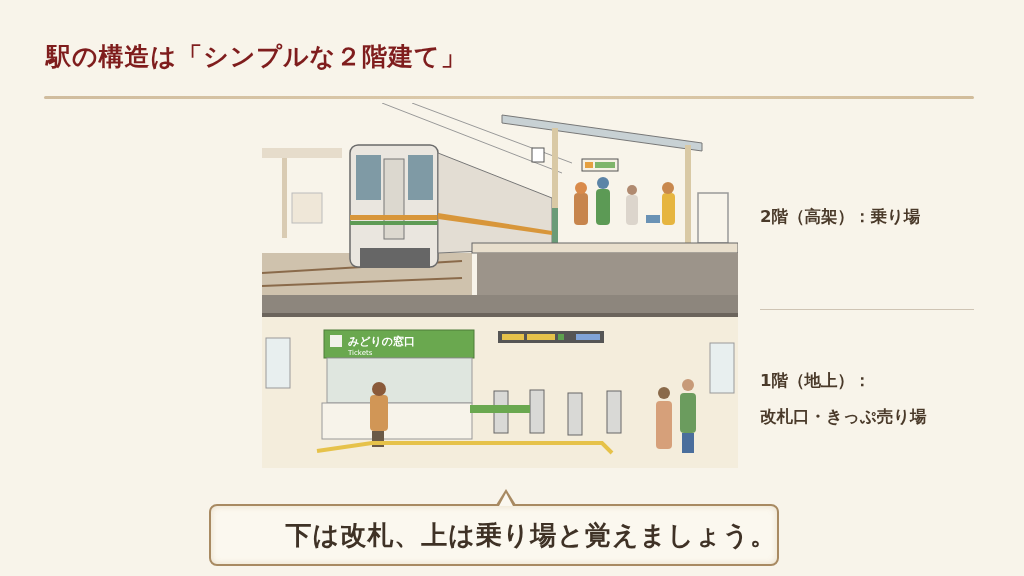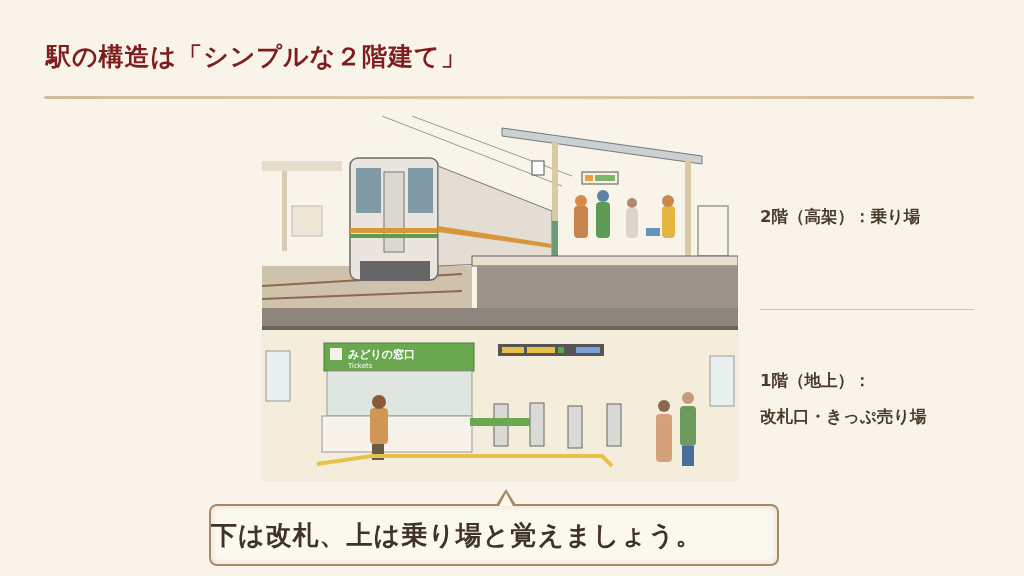--- a/index.html
+++ b/index.html
@@ -1,25 +1,25 @@
 <!DOCTYPE html>
 <html><head>
 <meta charset="utf-8">
 <style>
   html,body{margin:0;padding:0;}
   body{width:1024px;height:576px;overflow:hidden;background:#f8f4ea;font-family:"DejaVu Sans",sans-serif;position:relative;color:#4a3a2a;}
   .title{position:absolute;left:46px;top:40px;font-size:25px;font-weight:bold;color:#7f1d1d;letter-spacing:1px;}
   .title-rule{position:absolute;left:44px;top:96px;width:930px;height:3px;background:linear-gradient(90deg,#c9b290,#d8c3a0 50%,#cbb38d);border-radius:2px;opacity:.85;}
-  .illus{position:absolute;left:262px;top:116px;width:476px;height:365px;}
+  .illus{position:absolute;left:262px;top:103px;width:476px;height:365px;}
   .upper{position:absolute;left:0;top:0;width:476px;height:210px;}
   .lower{position:absolute;left:0;top:210px;width:476px;height:155px;}
   .label{position:absolute;left:760px;font-size:16.5px;color:#4a3a2a;font-weight:bold;line-height:26px;}
   .side-rule{position:absolute;left:760px;top:309px;width:214px;height:1px;background:#cfc4b4;}
   .callout{position:absolute;left:209px;top:504px;width:566px;height:58px;border:2px solid #a88a62;border-radius:8px;background:#fbf8ef;box-shadow:inset 0 0 6px rgba(200,170,120,.35);}
-  .callout-text{position:absolute;left:0;right:0;top:12px;text-align:left;font-size:26px;font-weight:bold;color:#3f3226;letter-spacing:1px;}
+  .callout-text{position:absolute;left:0;right:0;top:12px;text-align:right;font-size:26px;font-weight:bold;color:#3f3226;letter-spacing:1px;}
   .pointer{position:absolute;left:496px;top:489px;width:0;height:0;border-left:10px solid transparent;border-right:10px solid transparent;border-bottom:16px solid #a88a62;}
   .pointer-inner{position:absolute;left:499px;top:493px;width:0;height:0;border-left:7px solid transparent;border-right:7px solid transparent;border-bottom:13px solid #fbf8ef;}
 </style>
 </head>
 <body>
 
 <div class="title">駅の構造は「シンプルな２階建て」</div>
 <div class="title-rule"></div>
 
 <div class="illus">

